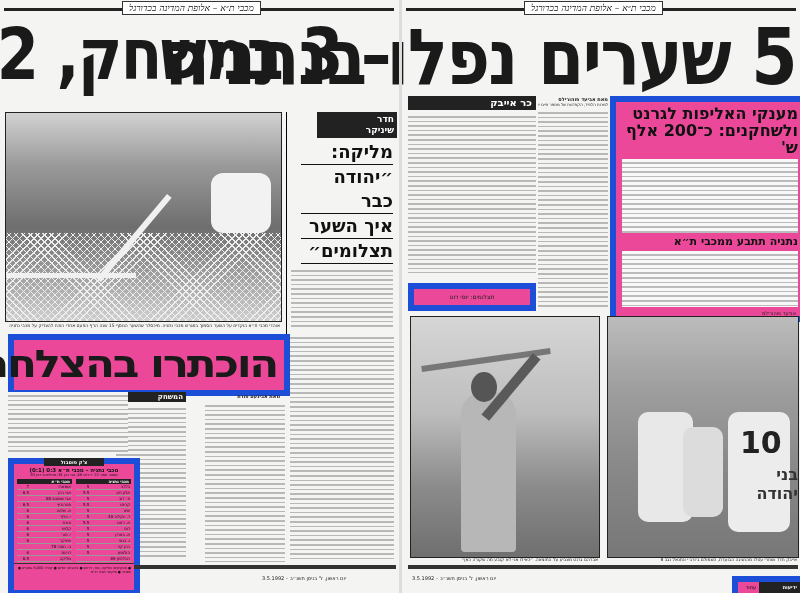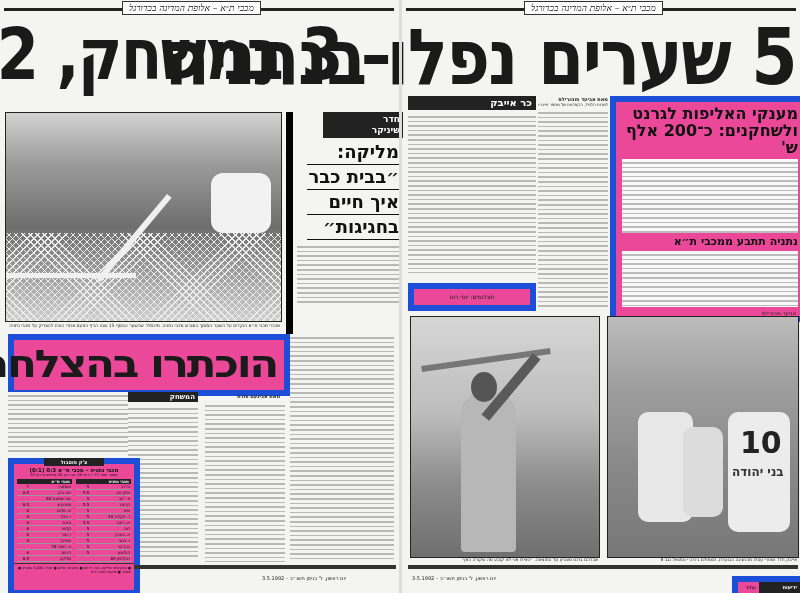--- a/index.html
+++ b/index.html
@@ -66,21 +66,21 @@
     <div class="abs" style="left:60px;top:55px;width:26px;height:30px;background:#555;border-radius:50%;"></div>
     <div class="abs" style="left:95px;top:30px;width:10px;height:80px;background:#5a5a5a;transform:rotate(40deg);"></div>
   </div>
   <div class="abs caption" style="left:8px;top:557px;width:188px;">אברהם גרנט מצביע על התוצאה. ״כאילו אני לא קובע מה שקורה כאן״</div>
 
   <div class="abs photo" style="left:205px;top:316px;width:190px;height:240px;background:linear-gradient(180deg,#bcbcbc 0%,#9e9e9e 30%,#8a8a8a 60%,#777 100%);">
     <div class="abs" style="left:30px;top:95px;width:55px;height:110px;background:#e8e8e8;border-radius:10px;"></div>
     <div class="abs" style="left:75px;top:110px;width:40px;height:90px;background:#dcdcdc;border-radius:10px;"></div>
     <div class="abs" style="left:120px;top:95px;width:62px;height:120px;background:#ececec;border-radius:10px;"></div>
     <div class="abs" style="left:132px;top:108px;font-size:30px;font-weight:900;color:#222;">10</div>
-    <div class="abs rtl" style="left:124px;top:148px;font-size:12px;font-weight:bold;color:#333;">בני יהודה</div>
+    <div class="abs rtl" style="left:124px;top:148px;font-size:16px;font-weight:bold;color:#333;">בני יהודה</div>
   </div>
   <div class="abs caption" style="left:205px;top:557px;width:190px;">אייבק חדד ושחרי עטלו מהחגיגה הבוערת, כשמולם ג׳ורג׳י ונתנאל נגב 8</div>
 
   <div class="abs rule" style="left:6px;top:565px;width:390px;height:4px;"></div>
   <div class="abs caption" style="left:10px;top:575px;font-size:5px;">יום ראשון, ל' בניסן תשנ״ב – 3.5.1992</div>
   <div class="abs box rtl" style="left:330px;top:576px;width:62px;height:11px;font-size:5px;line-height:11px;display:flex;">
     <span class="blackbar" style="padding:0 3px;">ידיעות אחרונות</span>
     <span style="padding:0 3px;">עמוד 8</span>
   </div>
 </div>
@@ -92,44 +92,44 @@
   <div class="abs headline rtl" style="right:10px;top:20px;font-size:66px;transform:scaleX(0.92) scaleY(1.08);">– 3 במשחק, 2 בחגיגות</div>
 
   <div class="abs photo" style="left:5px;top:112px;width:275px;height:208px;background:linear-gradient(180deg,#d2d2d2 0%,#9a9a9a 25%,#6e6e6e 55%,#999 75%,#cfcfcf 100%);">
     <div class="abs" style="left:0;top:120px;width:275px;height:90px;background:repeating-linear-gradient(45deg,transparent 0 4px,#eee 4px 5px),repeating-linear-gradient(-45deg,transparent 0 4px,#eee 4px 5px);"></div>
     <div class="abs" style="left:0;top:160px;width:130px;height:5px;background:#f0f0f0;"></div>
     <div class="abs" style="left:125px;top:70px;width:6px;height:110px;background:#f0f0f0;transform:rotate(40deg);"></div>
     <div class="abs" style="left:205px;top:60px;width:60px;height:60px;background:#f2f2f2;border-radius:12px;"></div>
   </div>
   <div class="abs caption" style="left:5px;top:323px;width:275px;">אוהדי מכבי ת״א הוקדים על השער הסמוך במגרש מכבי נתניה. מיכסלר שהשער הנוסף 15 שנה הרף הפעם אחרי הוכח להצדיק על מכבי נתניה</div>
 
-  <div class="abs" style="left:286px;top:112px;width:110px;height:222px;border-left:7px solid #000000;">
+  <div class="abs" style="left:286px;top:112px;width:110px;height:222px;border-left:1px solid #000000;">
     <div class="blackbar rtl" style="margin-left:30px;padding:2px 3px;font-size:9px;line-height:11px;">
       <div>חדר</div>
       <div>שיניקר</div>
     </div>
     <div class="sidehead" style="padding:2px 4px 0 6px;">
       <span>מליקה:</span>
-      <span>״בבית כבר</span>
-      <span>איך חיים</span>
-      <span>בחגיגות״</span>
+      <span>״יהודה כבר</span>
+      <span>איך השער</span>
+      <span>תצלומים״</span>
     </div>
     <div style="margin:3px 4px;height:60px;background:repeating-linear-gradient(#f4f4f2 0 3px,#b8b8b8 3px 4.6px);"></div>
   </div>
   <div class="abs" style="left:290px;top:334px;width:104px;height:226px;background:repeating-linear-gradient(#f4f4f2 0 3px,#b8b8b8 3px 4.6px);"></div>
 
   <div class="abs box" style="left:8px;top:334px;width:270px;height:50px;">
     <div class="headline rtl" style="font-size:38px;padding:5px 6px 0 0;transform:scaleX(1.15);transform-origin:right top;">הוכתרו בהצלחה</div>
   </div>
 
   <div class="abs" style="left:268px;top:392px;width:22px;height:0;"></div>
   <div class="abs caption" style="left:205px;top:393px;width:75px;font-weight:bold;font-size:5px;">מאת אבינעם פורת</div>
   <div class="abs" style="left:205px;top:402px;width:80px;height:160px;background:repeating-linear-gradient(#f4f4f2 0 3px,#b8b8b8 3px 4.6px);"></div>
 
-  <div class="abs" style="left:128px;top:392px;width:70px;height:170px;">
+  <div class="abs" style="left:116px;top:392px;width:70px;height:170px;">
     <div class="blackbar rtl" style="height:10px;font-size:7px;line-height:10px;padding-right:3px;">
       <span>המשחק</span>
     </div>
     <div style="height:155px;margin-top:3px;background:repeating-linear-gradient(#f4f4f2 0 3px,#b8b8b8 3px 4.6px);"></div>
   </div>
 
   <div class="abs" style="left:8px;top:392px;width:120px;height:60px;background:repeating-linear-gradient(#f4f4f2 0 3px,#b8b8b8 3px 4.6px);"></div>
 
   <div class="abs box scorebox rtl" style="left:8px;top:458px;width:120px;height:126px;font-size:4px;">
     <div class="blackbar" style="font-size:5px;text-align:center;margin:-6px 30px 1px 30px;padding:1px;">צ'ק פוטבול</div>

